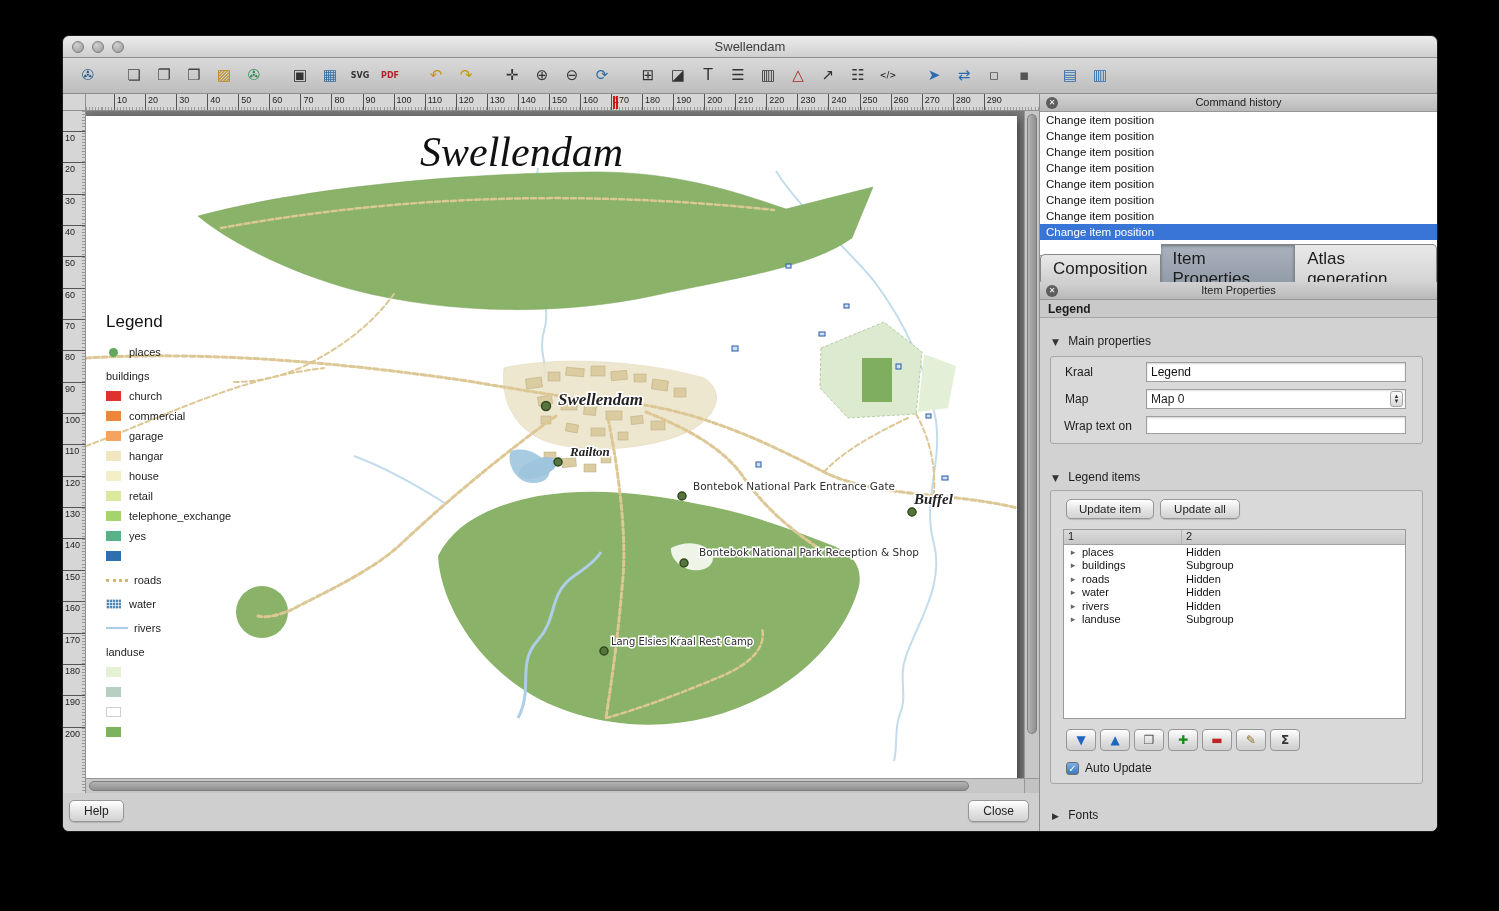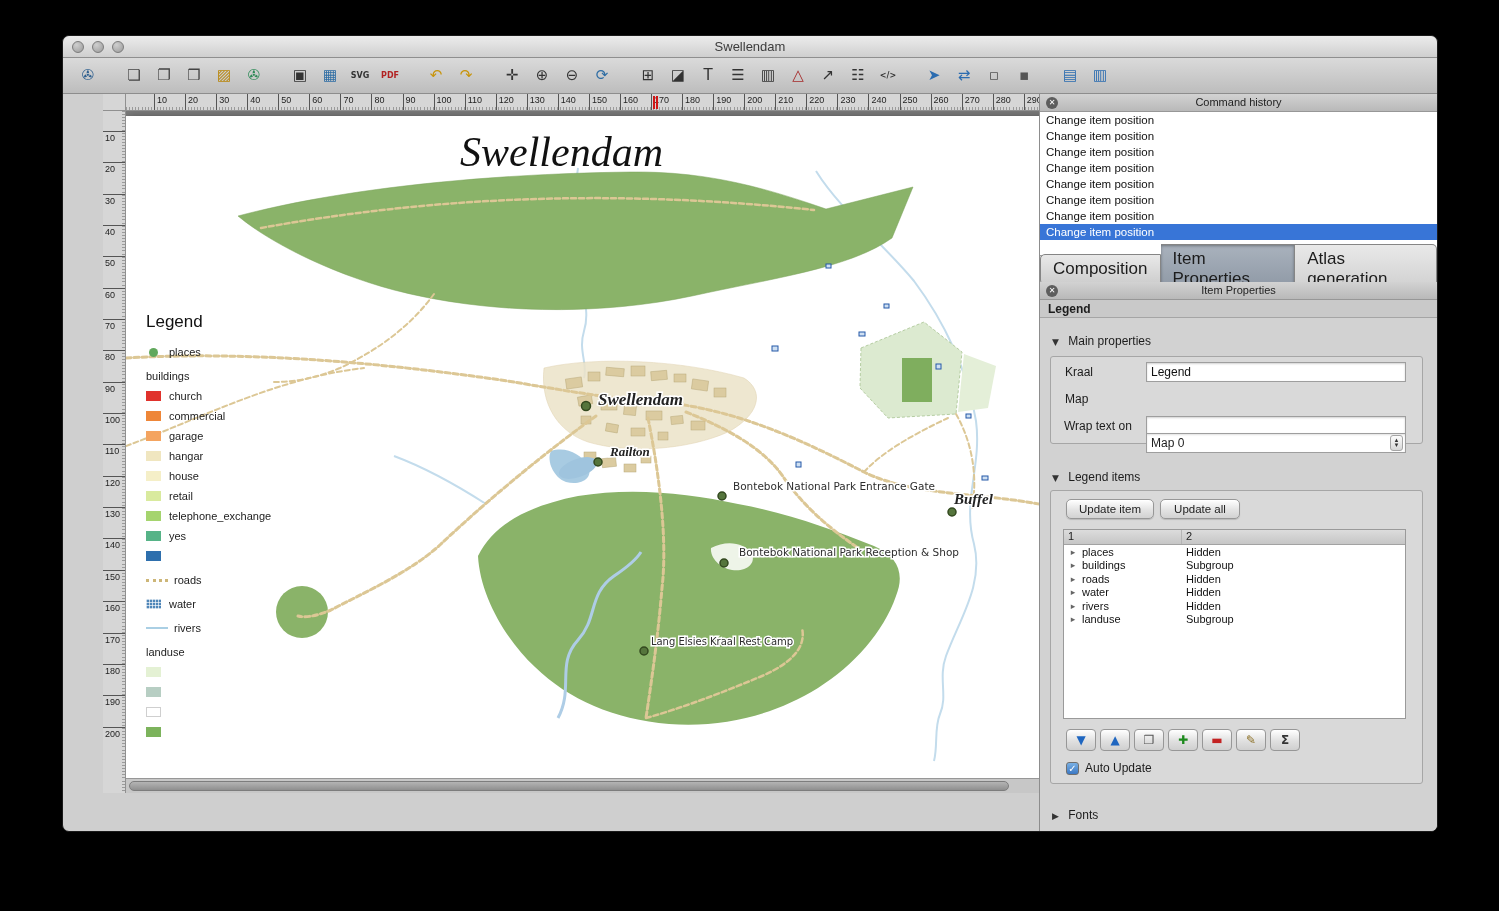--- a/index.html
+++ b/index.html
@@ -24,21 +24,21 @@
   .toolbar { position:absolute; left:0; top:22px; right:0; height:36px;
              background:linear-gradient(#dadada,#bdbdbd); border-bottom:1px solid #8d8d8d;
              display:flex; align-items:center; padding:0 10px; }
   .tb-btn { width:30px; height:28px; border:none; background:transparent; display:flex;
             align-items:center; justify-content:center; border-radius:4px; cursor:default; }
   .tb-btn.gap { margin-left:16px; }
   .glyph { font-family:"DejaVu Sans", sans-serif; font-size:15px; line-height:1; }
   .glyph.small-text { font-size:8px; font-weight:bold; }
 
   
-  .left-col { position:absolute; left:0; top:58px; width:976px; bottom:0;margin-left:40px; }
+  .left-col { position:absolute; left:0; top:58px; width:976px; bottom:0; }
   .corner { position:absolute; left:0; top:0; width:23px; height:17px;
             background:#d6d6d6; border-right:1px solid #909090; border-bottom:1px solid #909090; }
   .h-ruler { position:absolute; left:23px; top:0; width:953px; height:17px; background:#d6d6d6;
              border-bottom:1px solid #909090; display:flex; padding-left:28px; overflow:hidden;
              background-image:repeating-linear-gradient(90deg,#9a9a9a 0 1px,transparent 1px 3.1px);
              background-size:100% 4px; background-repeat:no-repeat; background-position:0 13px; }
   .hcell { flex:none; width:31.07px; border-left:1px solid #555; font-size:9px; color:#222;
            padding:1px 0 0 2px; }
   .v-ruler { position:absolute; left:0; top:17px; width:23px; bottom:38px; background:#d6d6d6;
              border-right:1px solid #909090; display:flex; flex-direction:column; padding-top:20px;
@@ -125,21 +125,21 @@
   .sec-header { position:absolute; left:12px; font-size:12px; color:#1c1c1c; cursor:default; }
   .tri-down, .tri-right { display:inline-block; font-size:9px; color:#333; margin-right:6px;
                           font-family:"DejaVu Sans", sans-serif; }
   .groupbox { position:absolute; left:10px; right:14px; border:1px solid #a6a6a6; border-radius:3px;
               background:#d9d9d9; }
   .form-label { position:absolute; font-size:12px; color:#1c1c1c; }
   .tfield { position:absolute; height:20px; background:#fff; border:1px solid #9e9e9e;
             box-shadow:inset 0 1px 2px rgba(0,0,0,.18); font-size:12px; padding:0 4px;
             font-family:"Liberation Sans", sans-serif; color:#111; }
   .combo { position:absolute; height:20px; background:#fff; border:1px solid #9e9e9e;
-           box-shadow:inset 0 1px 2px rgba(0,0,0,.12); font-size:12px; padding:2px 4px;margin-top:44px; }
+           box-shadow:inset 0 1px 2px rgba(0,0,0,.12); font-size:12px; padding:2px 4px; }
   .combo-stepper { position:absolute; right:2px; top:1px; width:13px; height:16px; display:flex;
            flex-direction:column; align-items:center; justify-content:center;
            background:linear-gradient(#fdfdfd,#d7d7d7); border:1px solid #a5a5a5; border-radius:3px;
            font-size:6px; line-height:5px; color:#333; }
 
   .small-btn { position:absolute; height:20px; font-size:11.5px; }
   .tbl { position:absolute; background:#fff; border:1px solid #9a9a9a; overflow:hidden; }
   .tbl-head { height:15px; background:linear-gradient(#dcdcdc,#c6c6c6); border-bottom:1px solid #a2a2a2;
               font-size:11px; color:#222; display:flex; }
   .tbl-head .c1 { width:118px; padding-left:4px; border-right:1px solid #b5b5b5; }
@@ -550,20 +550,24 @@
 
       <div class="v-scroll">
           <div class="thumb"></div>
         </div>
       <div class="h-scroll">
           <div class="thumb"></div>
         </div>
       <div class="scroll-corner"></div>
     </div>
 
+    <div class="bottom-strip">
+      <button class="mac-btn help-btn">Help</button>
+      <button class="mac-btn close-btn">Close</button>
+    </div>
   </div>
 
   <div class="right-panel">
 
     <div class="panel-header ch-header">
       <span class="panel-close">✕</span>
       <span>Command history</span>
     </div>
 
     <div class="ch-list">

